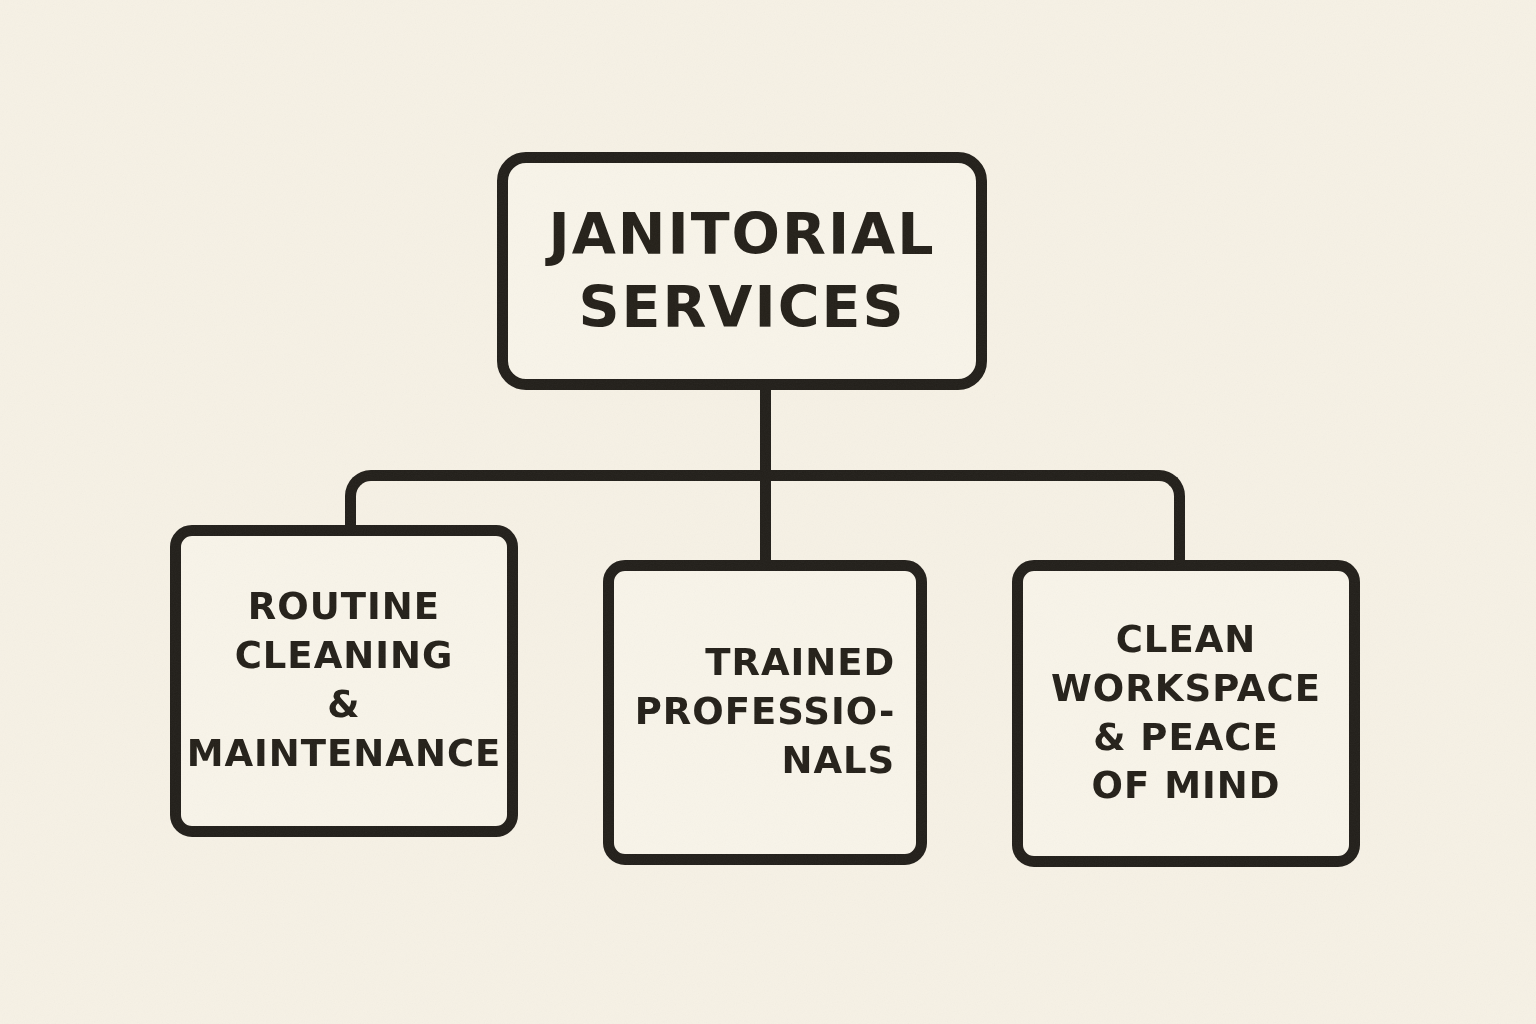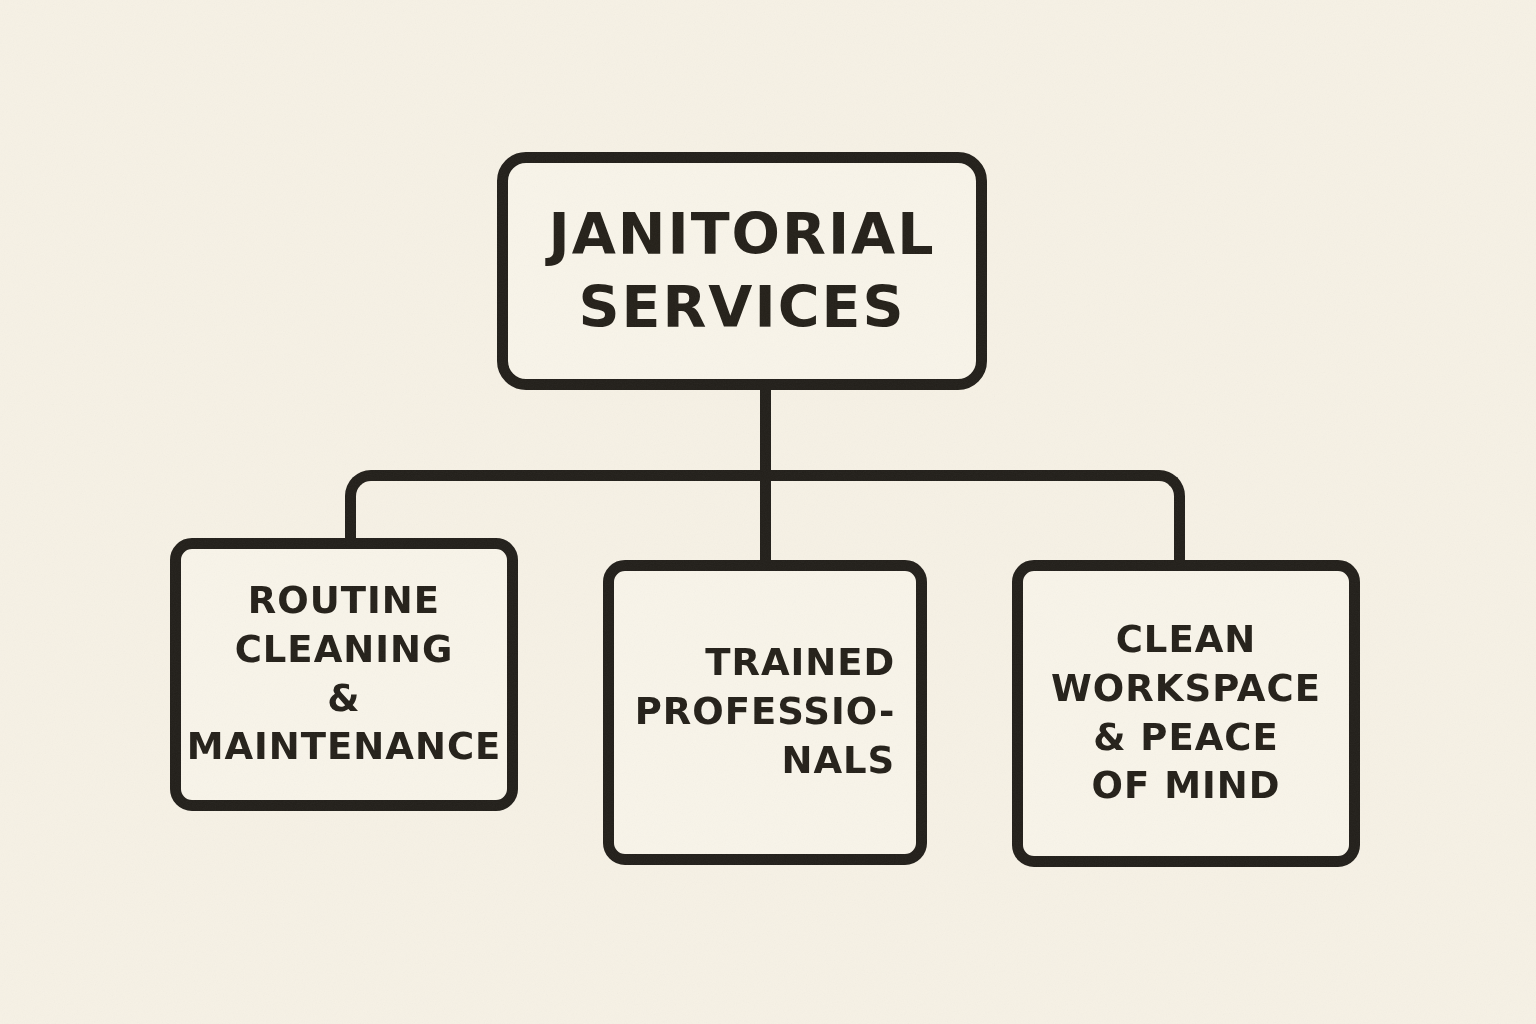--- a/index.html
+++ b/index.html
@@ -46,23 +46,23 @@
   }
   .node-child {
     border-radius: 22px;
   }
   .node-child .label {
     font-size: 37px;
     line-height: 1.32;
   }
   .node-child-1 {
     left: 170px;
-    top: 538px;
+    top: 525px;
     width: 348px;
-    height: 273px;
+    height: 312px;
   }
   .node-child-2 {
     left: 603px;
     top: 560px;
     width: 324px;
     height: 305px;
     text-align: right;
   }
   .node-child-3 {
     left: 1012px;

